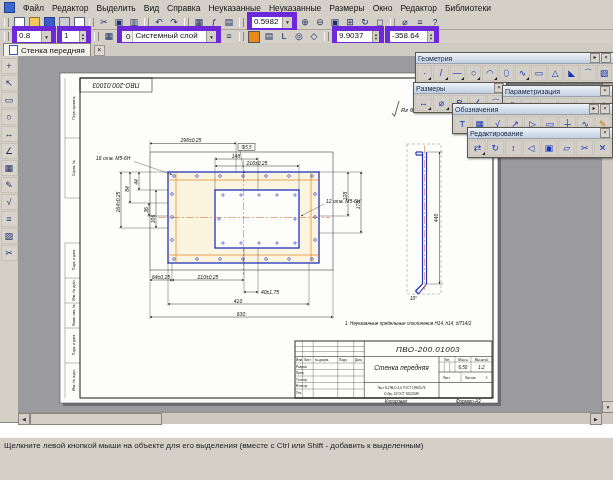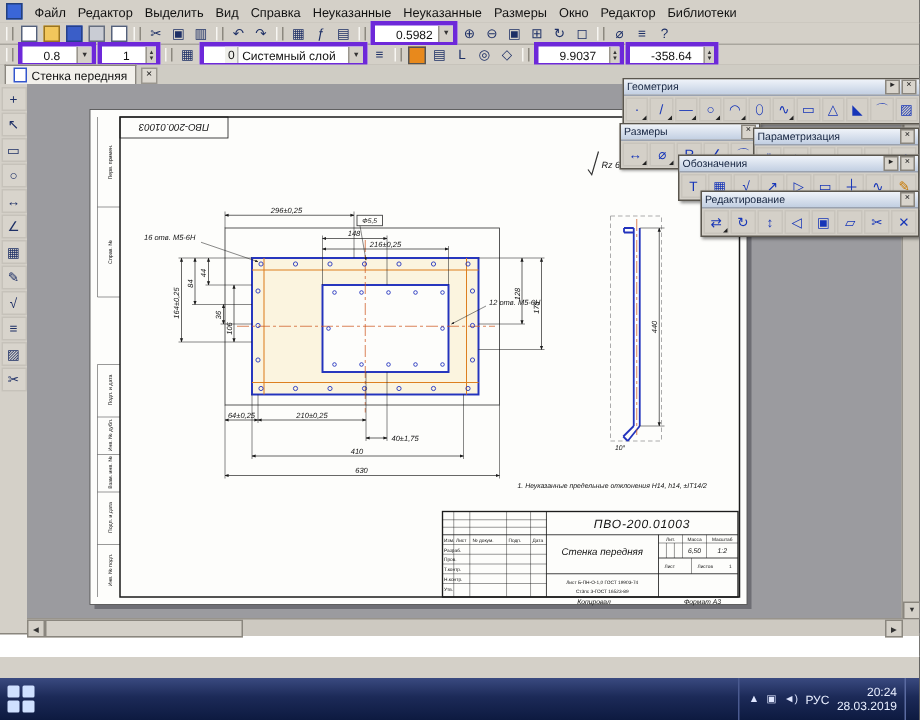--- a/index.html
+++ b/index.html
@@ -18,22 +18,22 @@
   .grip{width:3px;height:9px;border-left:1px solid #f7f6f2;border-right:1px solid #8c887f;margin:0 2px;}
   .tb{width:14px;height:12px;display:flex;align-items:center;justify-content:center;
       font-size:9px;line-height:1;color:#1d2f66;}
   .sw{width:9px;height:9px;display:block;}
   .c-page{background:#fff;border:1px solid #55617a}
   .c-folder{background:#f2c75c;border:1px solid #9a7420}
   .c-save{background:#3a5ec8;border:1px solid #24408c}
   .c-print{background:#c9ccd4;border:1px solid #666e7e}
   .c-prev{background:#fff;border:1px solid #55617a}
   .c-color{background:#e8891c;border:1px solid #555;width:10px;height:10px;}
-  .combo{height:11px;background:#fff;border:3px solid #6d28d9;display:flex;align-items:flex-end;
-         font-size:8px;padding-left:14px;overflow:hidden;white-space:nowrap;}
+  .combo{height:11px;background:#fff;border:5px solid #6d28d9;display:flex;align-items:flex-start;
+         font-size:8px;padding-left:2px;overflow:hidden;white-space:nowrap;}
   .dd{width:9px;align-self:stretch;background:#d4d0c8;border-left:1px solid #9a968e;display:flex;
       align-items:center;justify-content:center;font-size:5px;color:#333;margin-left:auto;}
   .spin{display:flex;flex-direction:column;justify-content:center;font-size:4px;line-height:4px;
         color:#333;background:#d4d0c8;border-left:1px solid #9a968e;align-self:stretch;
         padding:0 1px;margin-left:auto;}
   .lnum{background:#efefea;border-right:1px solid #bbb;padding:0 2px;margin-right:2px;height:100%;
         display:flex;align-items:center;}
   
   .tabbar{position:absolute;top:43px;left:0;right:0;height:13px;background:#cfccc4;
           border-bottom:1px solid #9a968e;display:flex;align-items:flex-end;padding-left:3px;font-size:8px;}
@@ -576,34 +576,18 @@
         <span class="pic">▣</span>
         <span class="pic">▱</span>
         <span class="pic">✂</span>
         <span class="pic">✕</span>
       </div>
     </div>
   </div>
 
   <div class="msgrow"></div>
 
-
-  <div class="taskbar">
-    <span class="start">
-        <i></i>
-        <i></i>
-        <i></i>
-        <i></i>
-      </span>
-    <div class="tray">
-      <span class="tray-ic">▲</span>
-      <span class="tray-ic">▣</span>
-      <span class="tray-ic">◄)</span>
-      <span>РУС</span>
-      <div class="clock">
-        <div>20:24</div>
-        <div>28.03.2019</div>
-      </div>
-      <span class="desksliver"></span>
-    </div>
-  </div>
+  <div class="statusbar">
+    <span>Щелкните левой кнопкой мыши на объекте для его выделения (вместе с Ctrl или Shift - добавить к выделенным)</span>
+  </div>
+
 
 </div>
 
 </body></html>

